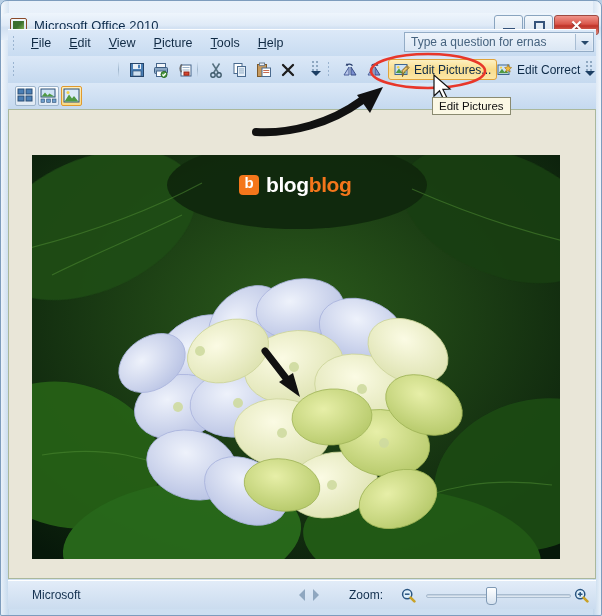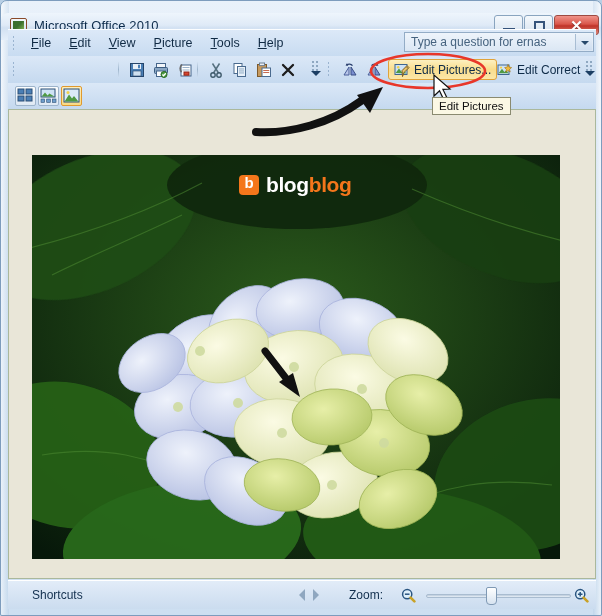--- a/index.html
+++ b/index.html
@@ -427,21 +427,21 @@
 
       <div class="wm">
         <span class="logo"></span>
         <span class="t1">blog</span>
           <span class="t2">blog</span>
       </div>
     </div>
   </div>
 
   <div class="status">
-    <div class="stname">Shortcuts</div>
+    <div class="stname">Microsoft</div>
     <div class="navarr navprev"></div>
     <div class="navarr navnext"></div>
     <div class="zlab">Zoom:</div>
 
     <div class="zmag" style="left:393px;">
       <svg viewBox="0 0 15 15" style="width:15px;height:15px;">
         <circle cx="6.2" cy="6.2" r="4.6" fill="#dff0fb" stroke="#2a5580" stroke-width="1.5"></circle>
         <path d="M3.9 6.2 H8.5" stroke="#2a5580" stroke-width="1.5"></path>
         <path d="M9.6 9.6 L13.4 13.4" stroke="#c9a227" stroke-width="2.6" stroke-linecap="round"></path>
         </svg>

